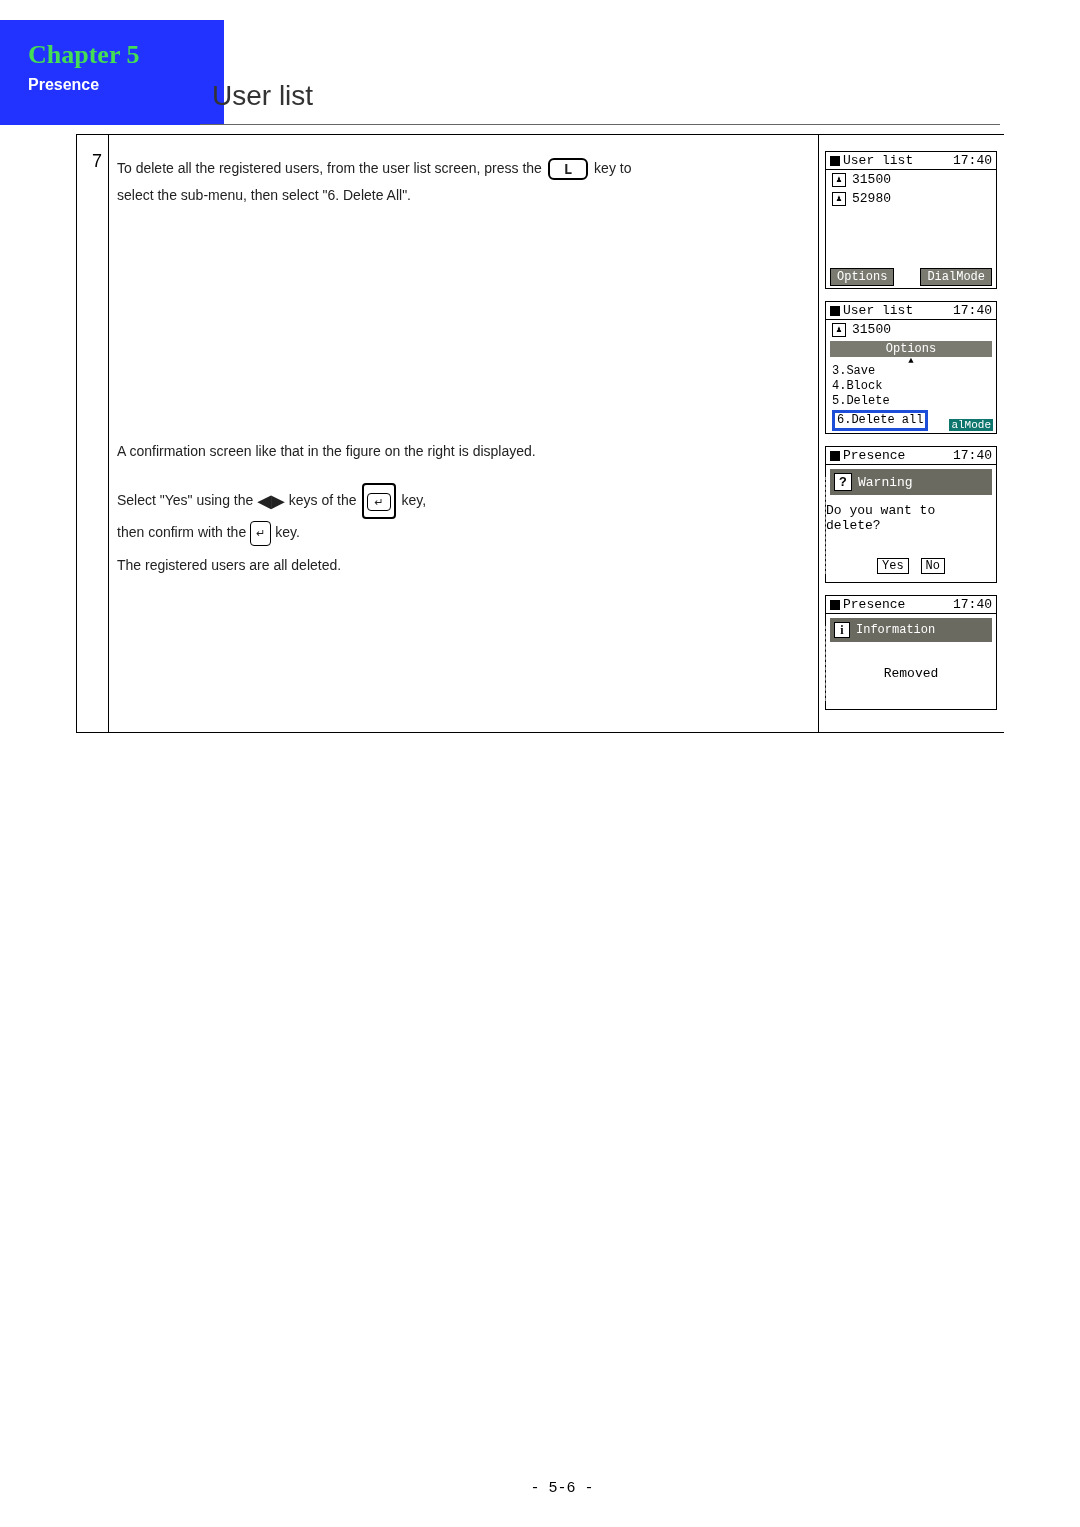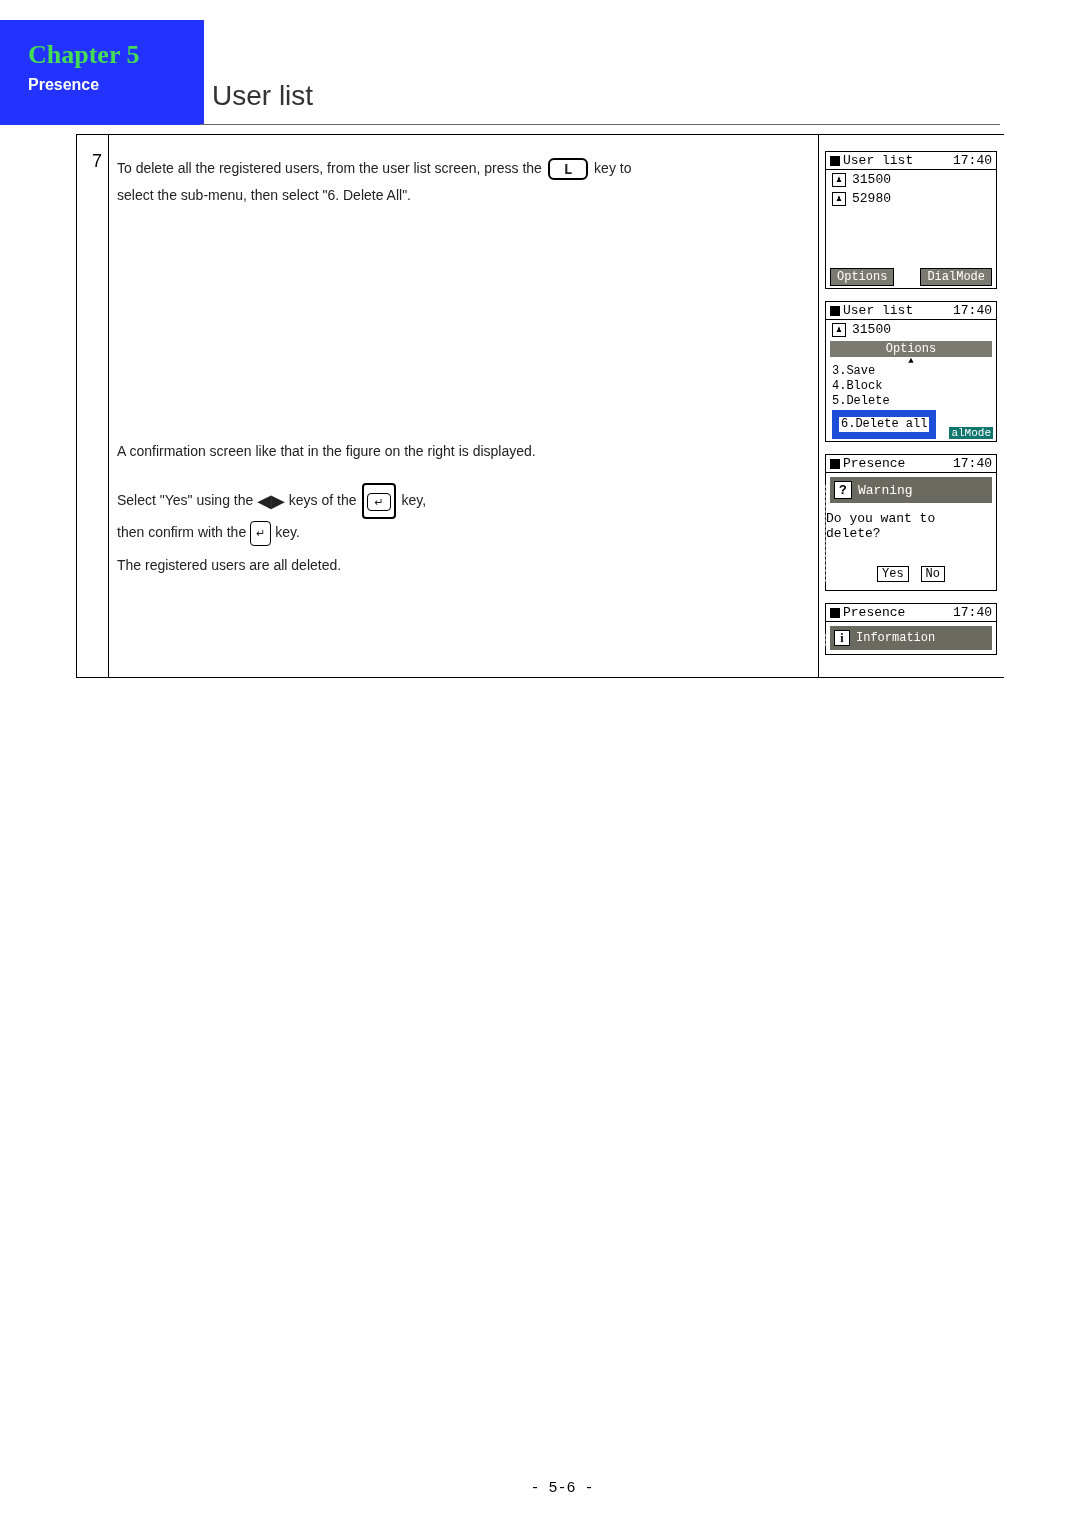--- a/index.html
+++ b/index.html
@@ -7,21 +7,21 @@
     width: 1080px;
     height: 1527px;
     background: #fff;
     font-family: Arial, sans-serif;
     position: relative;
   }
   .header {
     position: absolute;
     top: 20px;
     left: 0;
-    width: 204px;
+    width: 224px;
     height: 105px;
     background: #2233ff;
     padding: 20px 0 0 28px;
   }
   .chapter-label {
     color: #44dd55;
     font-size: 26px;
     font-family: 'Times New Roman', serif;
     font-weight: bold;
   }
@@ -137,21 +137,21 @@
   .scr-row { padding: 2px 6px; display:flex; align-items:center; gap:6px; }
   .scr-icon {
     display:inline-flex; width:14px; height:14px; border:1px solid #000; align-items:center; justify-content:center; font-size:9px; font-weight:bold;
   }
   .scr-btn {
     display:inline-block; background:#7a7a70; color:#fff; padding:1px 6px; font-size:12px; border:1px solid #000;
   }
   .scr-footer { display:flex; justify-content:space-between; padding:2px 4px; }
   .opt-header { background:#7a7a70; color:#fff; text-align:center; padding:1px 0; margin:2px 4px; font-size:12px;}
   .opt-list { padding:0 6px 2px 6px; font-size:12px; line-height:1.25;}
-  .opt-boxed { border:7px solid #1d4ed8; padding:0 2px; display:inline-block; margin-top:1px;}
+  .opt-boxed { border:3px solid #1d4ed8; padding:0 2px; display:inline-block; margin-top:1px;}
   .opt-mode { position:absolute; right:3px; bottom:2px; background:#0f766e; color:#fff; font-size:11px; padding:0 2px;}
   .warn-banner {
     background:#6a6a60; color:#fff; margin:4px; padding:4px; display:flex; align-items:center; gap:6px; font-size:13px;
   }
   .warn-q-icon { width:18px; height:18px; background:#fff; color:#000; border:1px solid #000; display:flex; align-items:center; justify-content:center; font-weight:bold;}
   .warn-text { text-align:left; font-size:13px; padding:4px 0;}
   .yesno { text-align:center; padding:6px 0 8px 0;margin-top:15px;}
   .yn-box { display:inline-block; border:1px solid #000; padding:0 4px; font-size:12px; margin:0 2px;}
   .info-banner {
     background:#6a6a60; color:#fff; margin:4px; padding:4px; display:flex; align-items:center; gap:6px; font-size:12px;
@@ -279,20 +279,21 @@
       <div class="screen" style="position:relative;">
         <div class="dash-edge-l"></div>
         <div class="scr-title">
           <span><span class="sq"></span><span>Presence</span></span>
           <span>17:40</span>
         </div>
         <div class="info-banner">
           <span class="info-i">i</span>
           <span>Information</span>
         </div>
+        <div class="removed">Removed</div>
       </div>
 
     </div>
   </div>
   <div class="bottom-border"></div>
 </div>
 
 <div class="page-num">- 5-6 -</div>
 
 </body></html>

